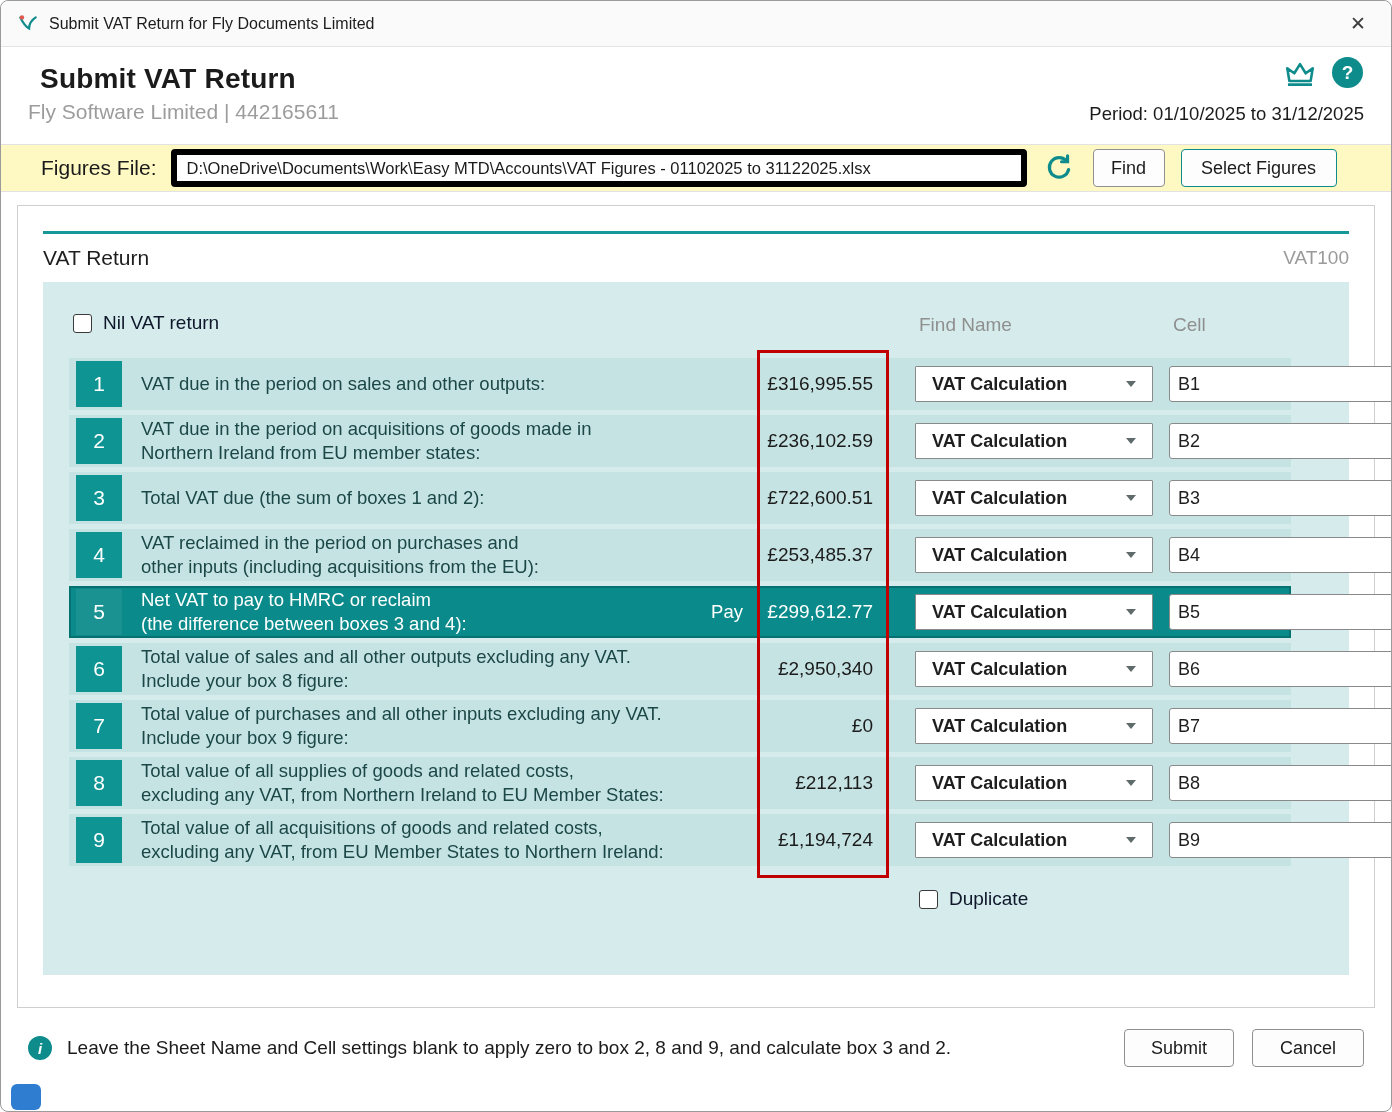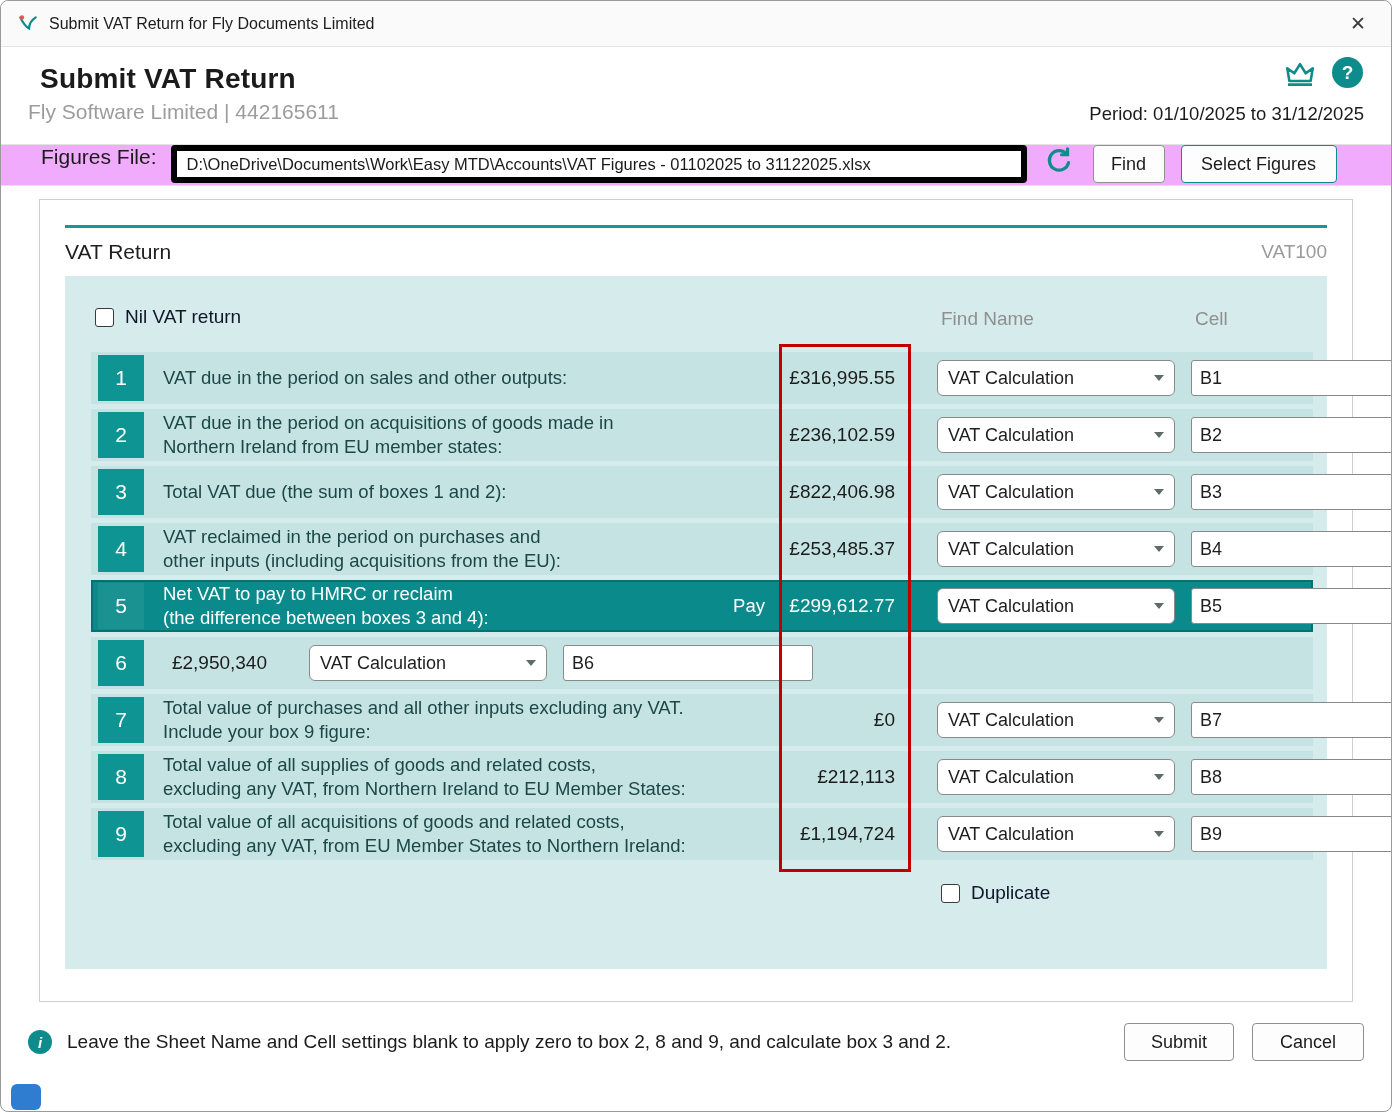--- a/index.html
+++ b/index.html
@@ -31,39 +31,39 @@
   .page-subtitle { font-size:21px; color:#9c9c9c; margin-top:5px; }
   .period { position:absolute; right:27px; top:56px; font-size:18.5px; color:#1b1b1b; }
   .crown-btn { position:absolute; right:74px; top:12px; width:34px; height:30px; }
   .help-btn {
     position:absolute; right:28px; top:10px; width:31px; height:31px; border-radius:50%;
     background:var(--teal,#0E8C8C); color:#fff; font-size:19px; font-weight:700;
     display:flex; align-items:center; justify-content:center;
   }
   
   .figures-bar {
-    height:42px; background:#f0abfc; border-top:1px solid #e2e2e2; border-bottom:1px solid #e2e2e2;
-    display:flex; padding:0 40px;
+    height:48px; background:#fef9c3; border-top:1px solid #e2e2e2; border-bottom:1px solid #e2e2e2;
+    display:flex; align-items:center; padding:0 40px;
   }
   .figures-label { font-size:21px; color:#1b1b1b; margin-right:14px; white-space:nowrap; }
   .figures-input {
     width:856px; height:38px; border:6px solid #000000; border-radius:4px;
     padding:4px 10px; font-size:16.5px; font-family:"Liberation Sans",sans-serif; color:#1b1b1b; background:#fff;
   }
   .refresh-btn { width:32px; height:32px; margin-left:16px; flex:0 0 auto; }
   .btn {
     height:38px; background:#fdfdfd; border:1px solid #909090; border-radius:4px;
     font-size:18px; color:#1b1b1b; display:flex; align-items:center; justify-content:center;
     font-family:"Liberation Sans",sans-serif;
   }
   .find-btn { width:72px; margin-left:18px; }
   .select-figures-btn { width:156px; margin-left:16px; border:1.5px solid var(--teal,#0E8C8C); }
   
   .main-panel {
-    margin:13px 38px 0; height:803px; border:1px solid #cfcfcf; background:#fff; padding:25px;
+    margin:13px 16px 0; height:803px; border:1px solid #cfcfcf; background:#fff; padding:25px;
   }
   .teal-rule { height:3px; background:var(--teal-rule,#179898); margin-bottom:12px; }
   .panel-head { display:flex; justify-content:space-between; align-items:center; margin-bottom:12px; }
   .panel-title { font-size:21px; color:#1e1e1e; }
   .form-code { font-size:19px; color:#9a9a9a; }
   .teal-panel { position:relative; background:var(--panel,#D6ECEC); height:693px; }
   
   .checkbox {
     width:19px; height:19px; background:#fff; border:1.5px solid #3a3a3a; border-radius:3px;
     display:inline-block; flex:0 0 auto;
@@ -82,22 +82,22 @@
     width:46px; height:46px; margin-left:7px; margin-right:7px;
     background:var(--badge,#0F9494); color:#fff; font-size:21px;
     display:flex; align-items:center; justify-content:center; flex:0 0 auto;
   }
   .desc { flex:0 0 628px; padding-left:12px; display:flex; align-items:center; }
   .desc-text { font-size:18.5px; line-height:1.32; color:#1c4747; white-space:pre-line; }
   .pay { margin-left:auto; padding-right:14px; font-size:18.5px; color:#fff; }
   .amount { flex:0 0 130px; text-align:right; padding-right:14px; font-size:19px; color:#1b1b1b; }
   .sheet-select {
     flex:0 0 238px; margin-left:28px; height:36px; background:#fff;
-    border:1px solid #8a8a8a; border-radius:6px; display:flex; align-items:center;
-    padding:0 10px; font-size:18px; color:#1e1e1e;
+    border:1px solid #8a8a8a; border-radius:1px; display:flex; align-items:center;
+    padding:0 16px; font-size:18px; color:#1e1e1e;font-weight:bold;
   }
   .chev {
     width:0; height:0; margin-left:auto;
     border-left:5px solid transparent; border-right:5px solid transparent; border-top:6px solid #5f6a6a;
   }
   .cell-input {
     flex:0 0 120px; margin-left:16px; height:36px; background:#fff;
     border:1px solid #8a8a8a; border-radius:3px; padding:0 8px; font-size:18px;
     font-family:"Liberation Sans",sans-serif; color:#1e1e1e;
   }
@@ -207,21 +207,21 @@
           <span class="chev"></span>
         </div>
         <input class="cell-input" value="B2" style="">
       </div>
 
       <div class="vrow">
         <div class="badge">3</div>
         <div class="desc">
             <span class="desc-text">Total VAT due (the sum of boxes 1 and 2):</span>
           </div>
-        <div class="amount">£822,406.98</div>
+        <div class="amount">£722,600.51</div>
         <div class="sheet-select">
           <span>VAT Calculation</span>
           <span class="chev"></span>
         </div>
         <input class="cell-input" value="B3" style="">
       </div>
 
       <div class="vrow">
         <div class="badge">4</div>
         <div class="desc">
@@ -246,20 +246,24 @@
         <div class="amount">£299,612.77</div>
         <div class="sheet-select">
           <span>VAT Calculation</span>
           <span class="chev"></span>
         </div>
         <input class="cell-input" value="B5" style="">
       </div>
 
       <div class="vrow">
         <div class="badge">6</div>
+        <div class="desc">
+            <span class="desc-text">Total value of sales and all other outputs excluding any VAT.
+Include your box 8 figure:</span>
+          </div>
         <div class="amount">£2,950,340</div>
         <div class="sheet-select">
           <span>VAT Calculation</span>
           <span class="chev"></span>
         </div>
         <input class="cell-input" value="B6" style="">
       </div>
 
       <div class="vrow">
         <div class="badge">7</div>

